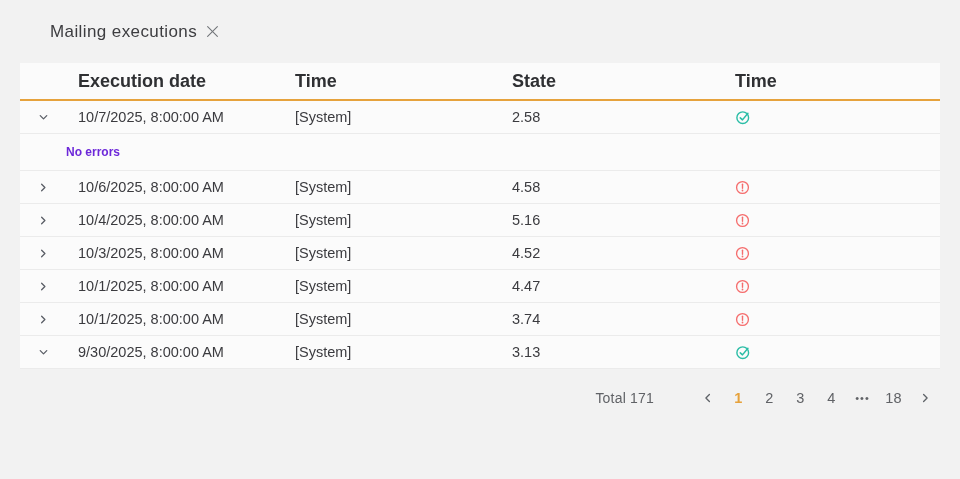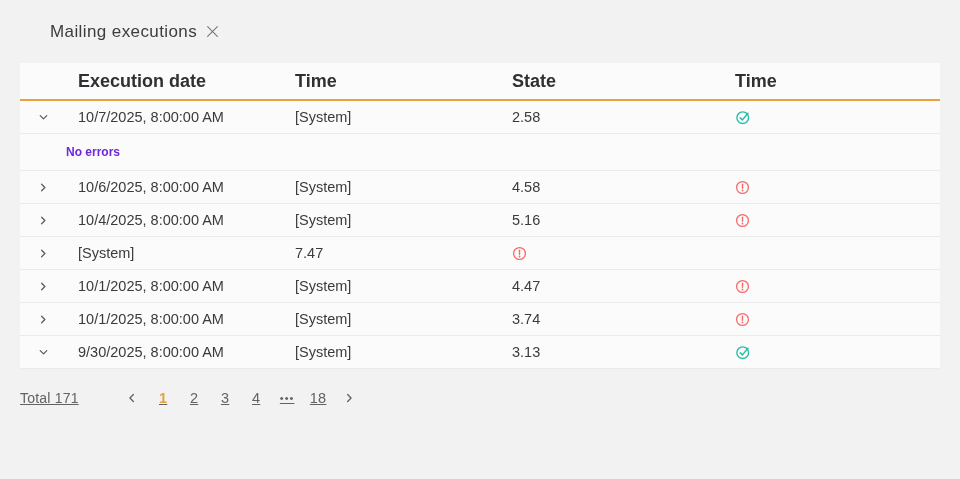--- a/index.html
+++ b/index.html
@@ -71,24 +71,23 @@
     display: flex; align-items: center;
     padding-left: 46px;
     border-bottom: 1px solid var(--row-border);
     background: var(--row-bg);
     font-size: 12px; font-weight: bold; color: #6d28d9;
   }
 
   
   .pagination {
     margin: 11px 20px 0;
-    display: flex; align-items: center; 
+    display: flex; align-items: center; justify-content: flex-end;
     font-size: 14px; color: var(--text-gray);
     height: 36px;
-    text-decoration: underline;
   }
   .total-label { margin-right: 16px; letter-spacing: 0.2px; }
   .page-size-select {
     width: 125px; height: 34px;
     display: flex; align-items: center; justify-content: space-between;
     padding: 0 13px 0 22px;
     border-bottom: 1px solid #dcdfe6;
     cursor: pointer; color: var(--text-gray);
   }
   .select-caret { color: #9a9ea6; }
@@ -189,22 +188,23 @@
             </span>
           </div>
   </div>
 
   <div class="tr">
     <div class="td expand-cell">
       <svg class="chevron collapsed" width="13" height="13" viewBox="0 0 14 14">
         <polyline points="3.5,5 7,8.5 10.5,5" fill="none" stroke="currentColor" stroke-width="1.4" stroke-linecap="round" stroke-linejoin="round"></polyline>
       </svg>
     </div>
-    <div class="td">[System]</div>
-    <div class="td">7.47</div>
+    <div class="td">10/3/2025, 8:00:00 AM</div>
+    <div class="td">[System]</div>
+    <div class="td">4.52</div>
     <div class="td state-cell">
             <span class="state-icon error">
               <svg width="15" height="15" viewBox="0 0 16 16">
                 <circle cx="8" cy="8" r="6.3" fill="none" stroke="currentColor" stroke-width="1.4"></circle>
                 <line x1="8" y1="4.6" x2="8" y2="8.8" stroke="currentColor" stroke-width="1.5" stroke-linecap="round"></line>
                 <circle cx="8" cy="11.2" r="0.95" fill="currentColor"></circle>
               </svg>
             </span>
           </div>
   </div>

